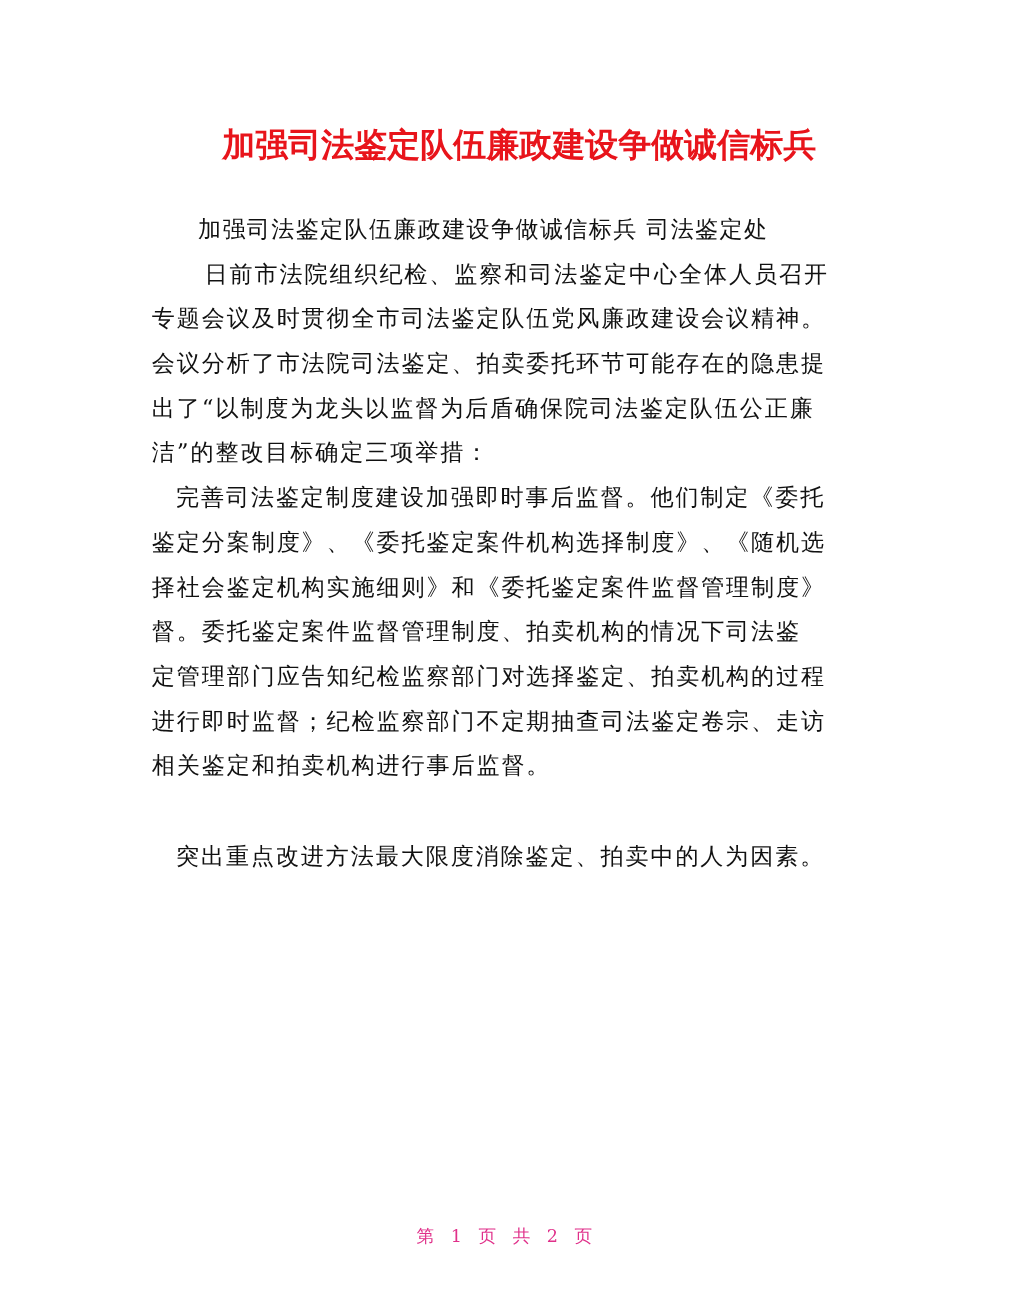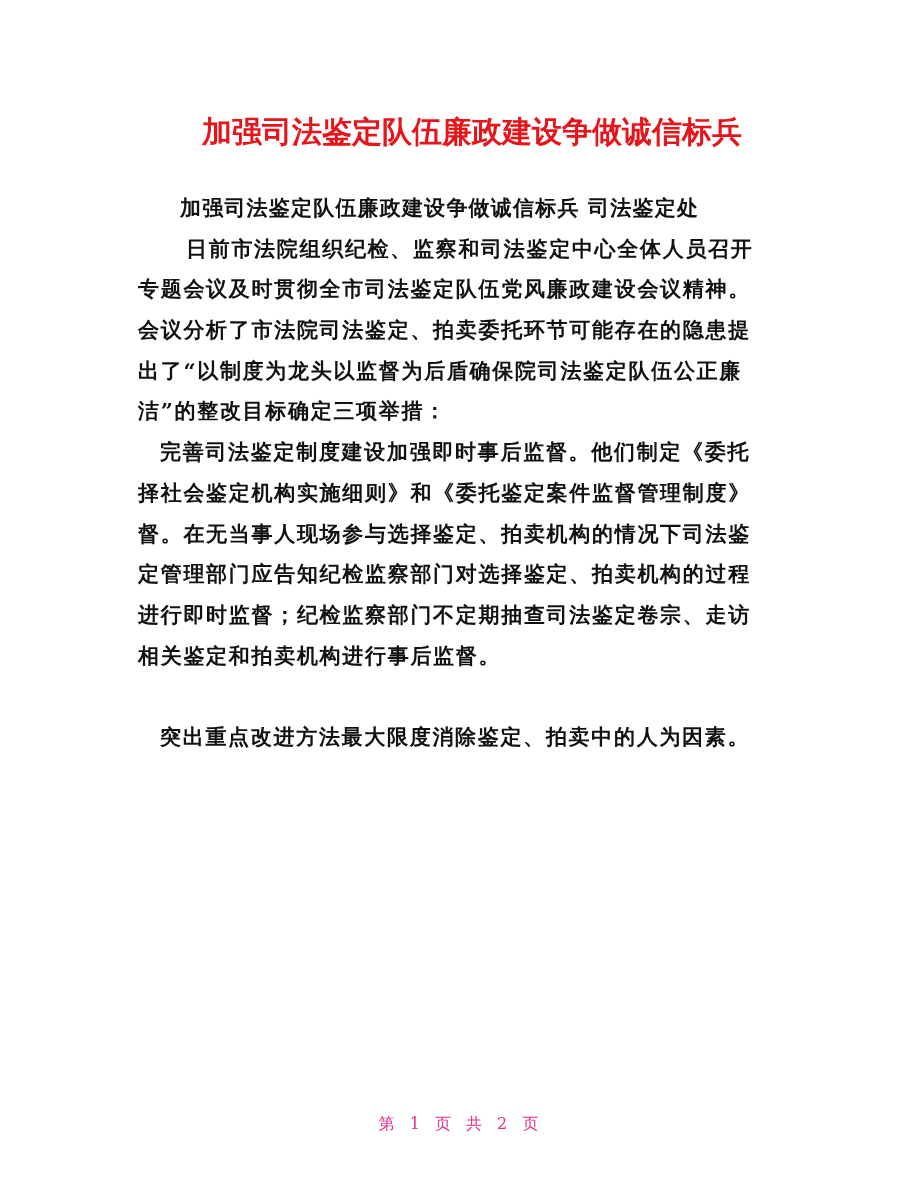--- a/index.html
+++ b/index.html
@@ -2,21 +2,21 @@
 <html><head>
 <meta charset="utf-8">
 <style>
   html, body { margin: 0; padding: 0; background: #ffffff; }
   body { width: 920px; height: 1191px; position: relative; overflow: hidden;
          font-family: "DejaVu Serif", "Liberation Serif", serif; color: #111; }
   .page { position: absolute; left: 0; top: 0; width: 920px; height: 1191px; background: #fff; }
   .title { position: absolute; top: 112px; left: 12px; width: 920px; text-align: center;
            font-family: "DejaVu Sans", "Liberation Sans", sans-serif; font-weight: bold;
            font-size: 30px; color: #e8141b; letter-spacing: 0px; }
-  .body { position: absolute; left: 138px; top: 188px; width: 648px; font-weight: bold; }
+  .body { position: absolute; left: 138px; top: 188px; width: 648px; }
   .line { font-size: 21px; line-height: 40.7px; height: 40.7px; white-space: nowrap;
           letter-spacing: 1.7px; }
   .subtitle { padding-left: 42px; letter-spacing: 1.2px; }
   .indent1 { padding-left: 48px; }
   .indent2 { padding-left: 22px; }
   .gap { height: 40.7px; }
   .footer { position: absolute; top: 1114px; left: 0; width: 920px; text-align: center;
             font-size: 16px; color: #e0308a; word-spacing: 4px; letter-spacing: 3px; }
 </style>
 </head>
@@ -31,22 +31,23 @@
     <div>
       <div class="line indent1">日前市法院组织纪检、监察和司法鉴定中心全体人员召开</div>
       <div class="line">专题会议及时贯彻全市司法鉴定队伍党风廉政建设会议精神。</div>
       <div class="line">会议分析了市法院司法鉴定、拍卖委托环节可能存在的隐患提</div>
       <div class="line">出了“以制度为龙头以监督为后盾确保院司法鉴定队伍公正廉</div>
       <div class="line">洁”的整改目标确定三项举措：</div>
     </div>
 
     <div>
       <div class="line indent2">完善司法鉴定制度建设加强即时事后监督。他们制定《委托</div>
+      <div class="line">鉴定分案制度》、《委托鉴定案件机构选择制度》、《随机选</div>
       <div class="line">择社会鉴定机构实施细则》和《委托鉴定案件监督管理制度》</div>
-      <div class="line">督。在无当事人现场参与选择鉴定、拍卖机构的情况下司法鉴</div>
+      <div class="line">督。委托鉴定案件监督管理制度、拍卖机构的情况下司法鉴</div>
       <div class="line">定管理部门应告知纪检监察部门对选择鉴定、拍卖机构的过程</div>
       <div class="line">进行即时监督；纪检监察部门不定期抽查司法鉴定卷宗、走访</div>
       <div class="line">相关鉴定和拍卖机构进行事后监督。</div>
     </div>
 
     <div class="gap"></div>
 
     <div>
       <div class="line indent2">突出重点改进方法最大限度消除鉴定、拍卖中的人为因素。</div>
     </div>

